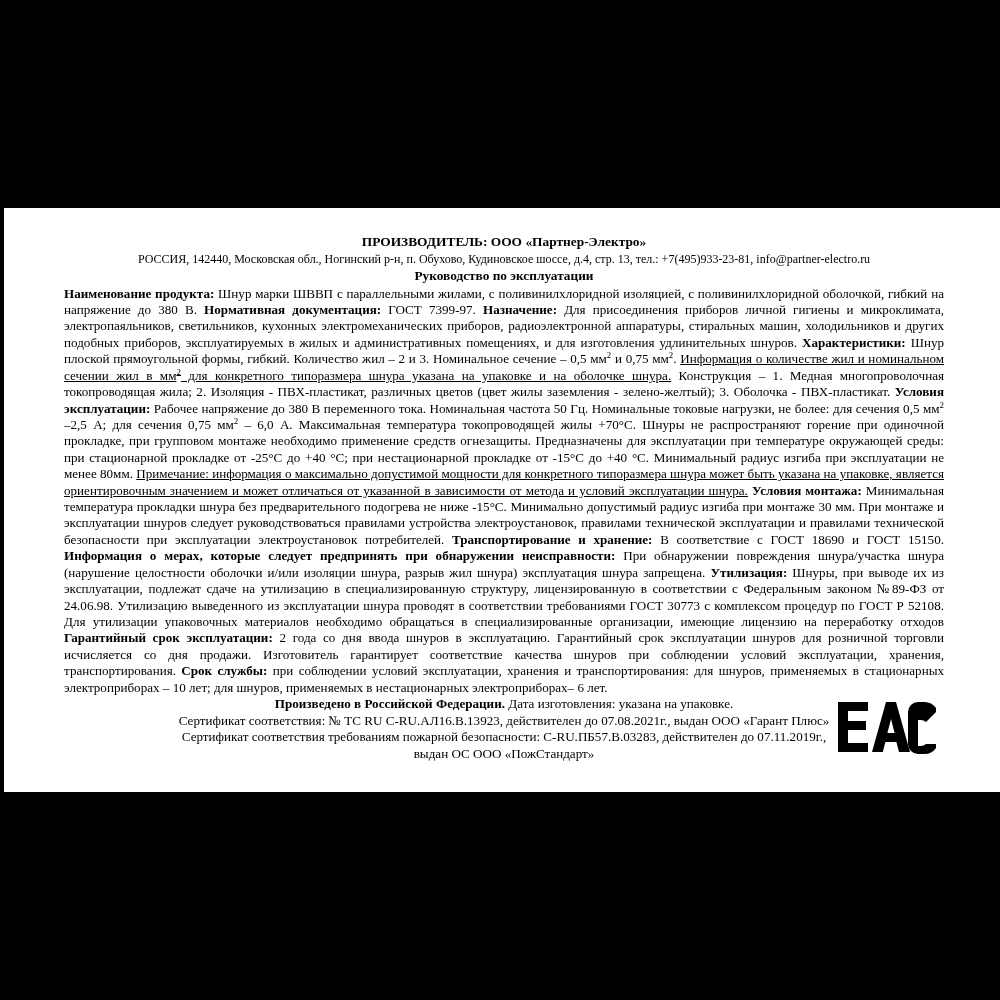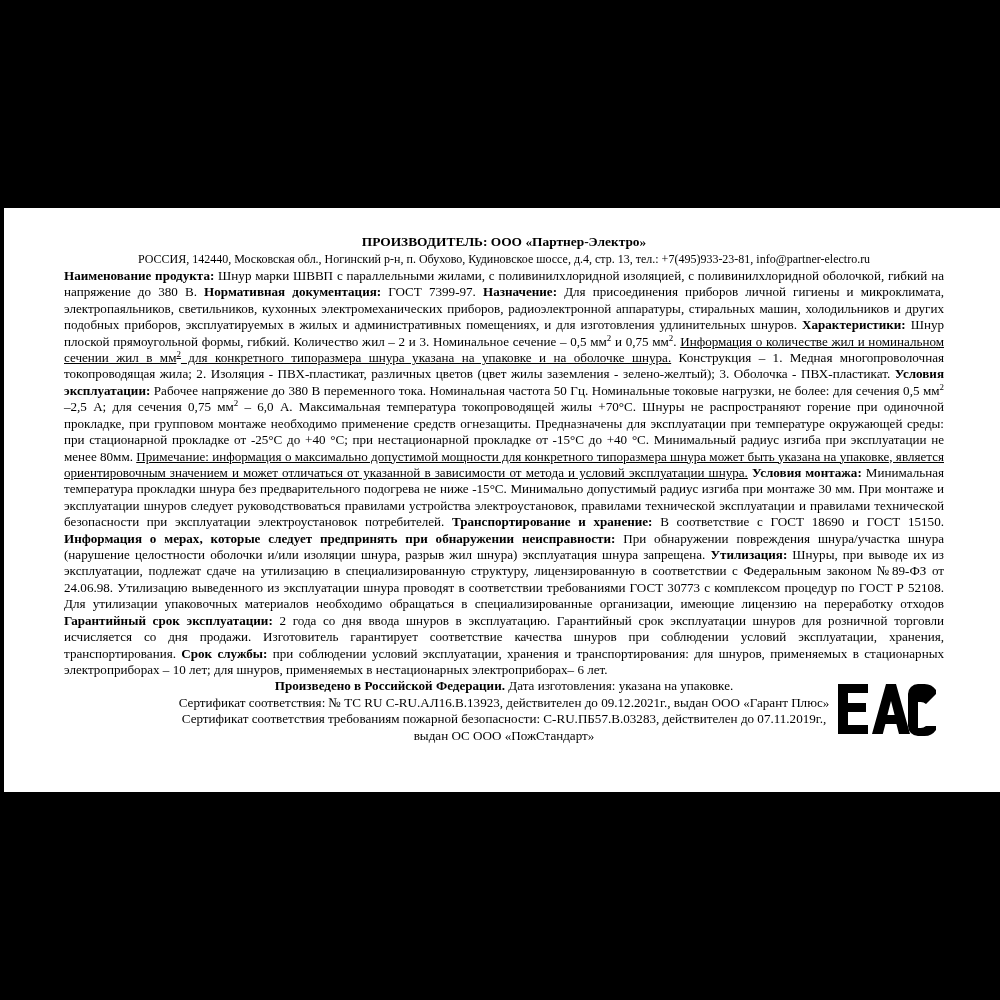--- a/index.html
+++ b/index.html
@@ -83,26 +83,27 @@
 </head>
 <body>
 
 <div class="page">
   <div class="doc">
 
     <div class="center manufacturer">ПРОИЗВОДИТЕЛЬ: ООО «Партнер-Электро»</div>
 
     <div class="center address">РОССИЯ, 142440, Московская обл., Ногинский р-н, п. Обухово, Кудиновское шоссе, д.4, стр. 13, тел.: +7(495)933-23-81, info@partner-electro.ru</div>
 
+    <div class="center manual-title">Руководство по эксплуатации</div>
 
     <div class="body-block" id="body-block"><b>Наименование продукта:</b><span> Шнур марки ШВВП с параллельными жилами, с поливинилхлоридной изоляцией, с поливинилхлоридной оболочкой, гибкий на напряжение до 380 В. </span><b>Нормативная документация:</b><span> ГОСТ 7399-97. </span><b>Назначение:</b><span> Для присоединения приборов личной гигиены и микроклимата, электропаяльников, светильников, кухонных электромеханических приборов, радиоэлектронной аппаратуры, стиральных машин, холодильников и других подобных приборов, эксплуатируемых в жилых и административных помещениях, и для изготовления удлинительных шнуров. </span><b>Характеристики:</b><span> Шнур плоской прямоугольной формы, гибкий. Количество жил – 2 и 3. Номинальное сечение – 0,5 мм</span><sup>2</sup><span> и 0,75 мм</span><sup>2</sup><span>. </span><span class="underline">Информация о количестве жил и номинальном сечении жил в мм</span><sup class="underline">2</sup><span class="underline"> для конкретного типоразмера шнура указана на упаковке и на оболочке шнура.</span><span> Конструкция – 1. Медная многопроволочная токопроводящая жила; 2. Изоляция - ПВХ-пластикат, различных цветов (цвет жилы заземления - зелено-желтый); 3. Оболочка - ПВХ-пластикат. </span><b>Условия эксплуатации:</b><span> Рабочее напряжение до 380 В переменного тока. Номинальная частота 50 Гц. Номинальные токовые нагрузки, не более: для сечения 0,5 мм</span><sup>2</sup><span> –2,5 А; для сечения 0,75 мм</span><sup>2</sup><span> – 6,0 А. Максимальная температура токопроводящей жилы +70°С. Шнуры не распространяют горение при одиночной прокладке, при групповом монтаже необходимо применение средств огнезащиты. Предназначены для эксплуатации при температуре окружающей среды: при стационарной прокладке от -25°С до +40 °С; при нестационарной прокладке от -15°С до +40 °С. Минимальный радиус изгиба при эксплуатации не менее 80мм. </span><span class="underline">Примечание: информация о максимально допустимой мощности для конкретного типоразмера шнура может быть указана на упаковке, является ориентировочным значением и может отличаться от указанной в зависимости от метода и условий эксплуатации шнура.</span><span> </span><b>Условия монтажа:</b><span> Минимальная температура прокладки шнура без предварительного подогрева не ниже -15°С. Минимально допустимый радиус изгиба при монтаже 30 мм. При монтаже и эксплуатации шнуров следует руководствоваться правилами устройства электроустановок, правилами технической эксплуатации и правилами технической безопасности при эксплуатации электроустановок потребителей. </span><b>Транспортирование и хранение:</b><span> В соответствие с ГОСТ 18690 и ГОСТ 15150. </span><b>Информация о мерах, которые следует предпринять при обнаружении неисправности:</b><span> При обнаружении повреждения шнура/участка шнура (нарушение целостности оболочки и/или изоляции шнура, разрыв жил шнура) эксплуатация шнура запрещена. </span><b>Утилизация:</b><span> Шнуры, при выводе их из эксплуатации, подлежат сдаче на утилизацию в специализированную структуру, лицензированную в соответствии с Федеральным законом №89-ФЗ от 24.06.98. Утилизацию выведенного из эксплуатации шнура проводят в соответствии требованиями ГОСТ 30773 с комплексом процедур по ГОСТ Р 52108. Для утилизации упаковочных материалов необходимо обращаться в специализированные организации, имеющие лицензию на переработку отходов </span><b>Гарантийный срок эксплуатации:</b><span> 2 года со дня ввода шнуров в эксплуатацию. Гарантийный срок эксплуатации шнуров для розничной торговли исчисляется со дня продажи. Изготовитель гарантирует соответствие качества шнуров при соблюдении условий эксплуатации, хранения, транспортирования. </span><b>Срок службы:</b><span> при соблюдении условий эксплуатации, хранения и транспортирования: для шнуров, применяемых в стационарных электроприборах – 10 лет; для шнуров, применяемых в нестационарных электроприборах– 6 лет.</span></div>
 
     <div class="tail" id="footer-block">
         <div class="footline"><b>Произведено в Российской Федерации.</b><span> Дата изготовления: указана на упаковке.</span></div>
-        <div class="footline"><span>Сертификат соответствия: № ТС RU С-RU.АЛ16.В.13923, действителен до 09.12.2021г., выдан ООО «Гарант Плюс»</span></div>
+        <div class="footline"><span>Сертификат соответствия: № ТС RU С-RU.АЛ16.В.13923, действителен до 07.08.2021г., выдан ООО «Гарант Плюс»</span></div>
         <div class="footline"><span>Сертификат соответствия требованиям пожарной безопасности: С-RU.ПБ57.В.03283, действителен до 07.11.2019г.,</span></div>
         <div class="footline"><span>выдан ОС ООО «ПожСтандарт»</span></div>
       </div>
 
     <div class="eac">
       <svg viewBox="0 0 102 56" width="102" height="56" aria-hidden="true">
         <g fill="#000000">
 
           <path d="M2 2 h30 v9 h-20 v10 h18 v9 h-18 v13 h20 v9 h-30 z"></path>
 

